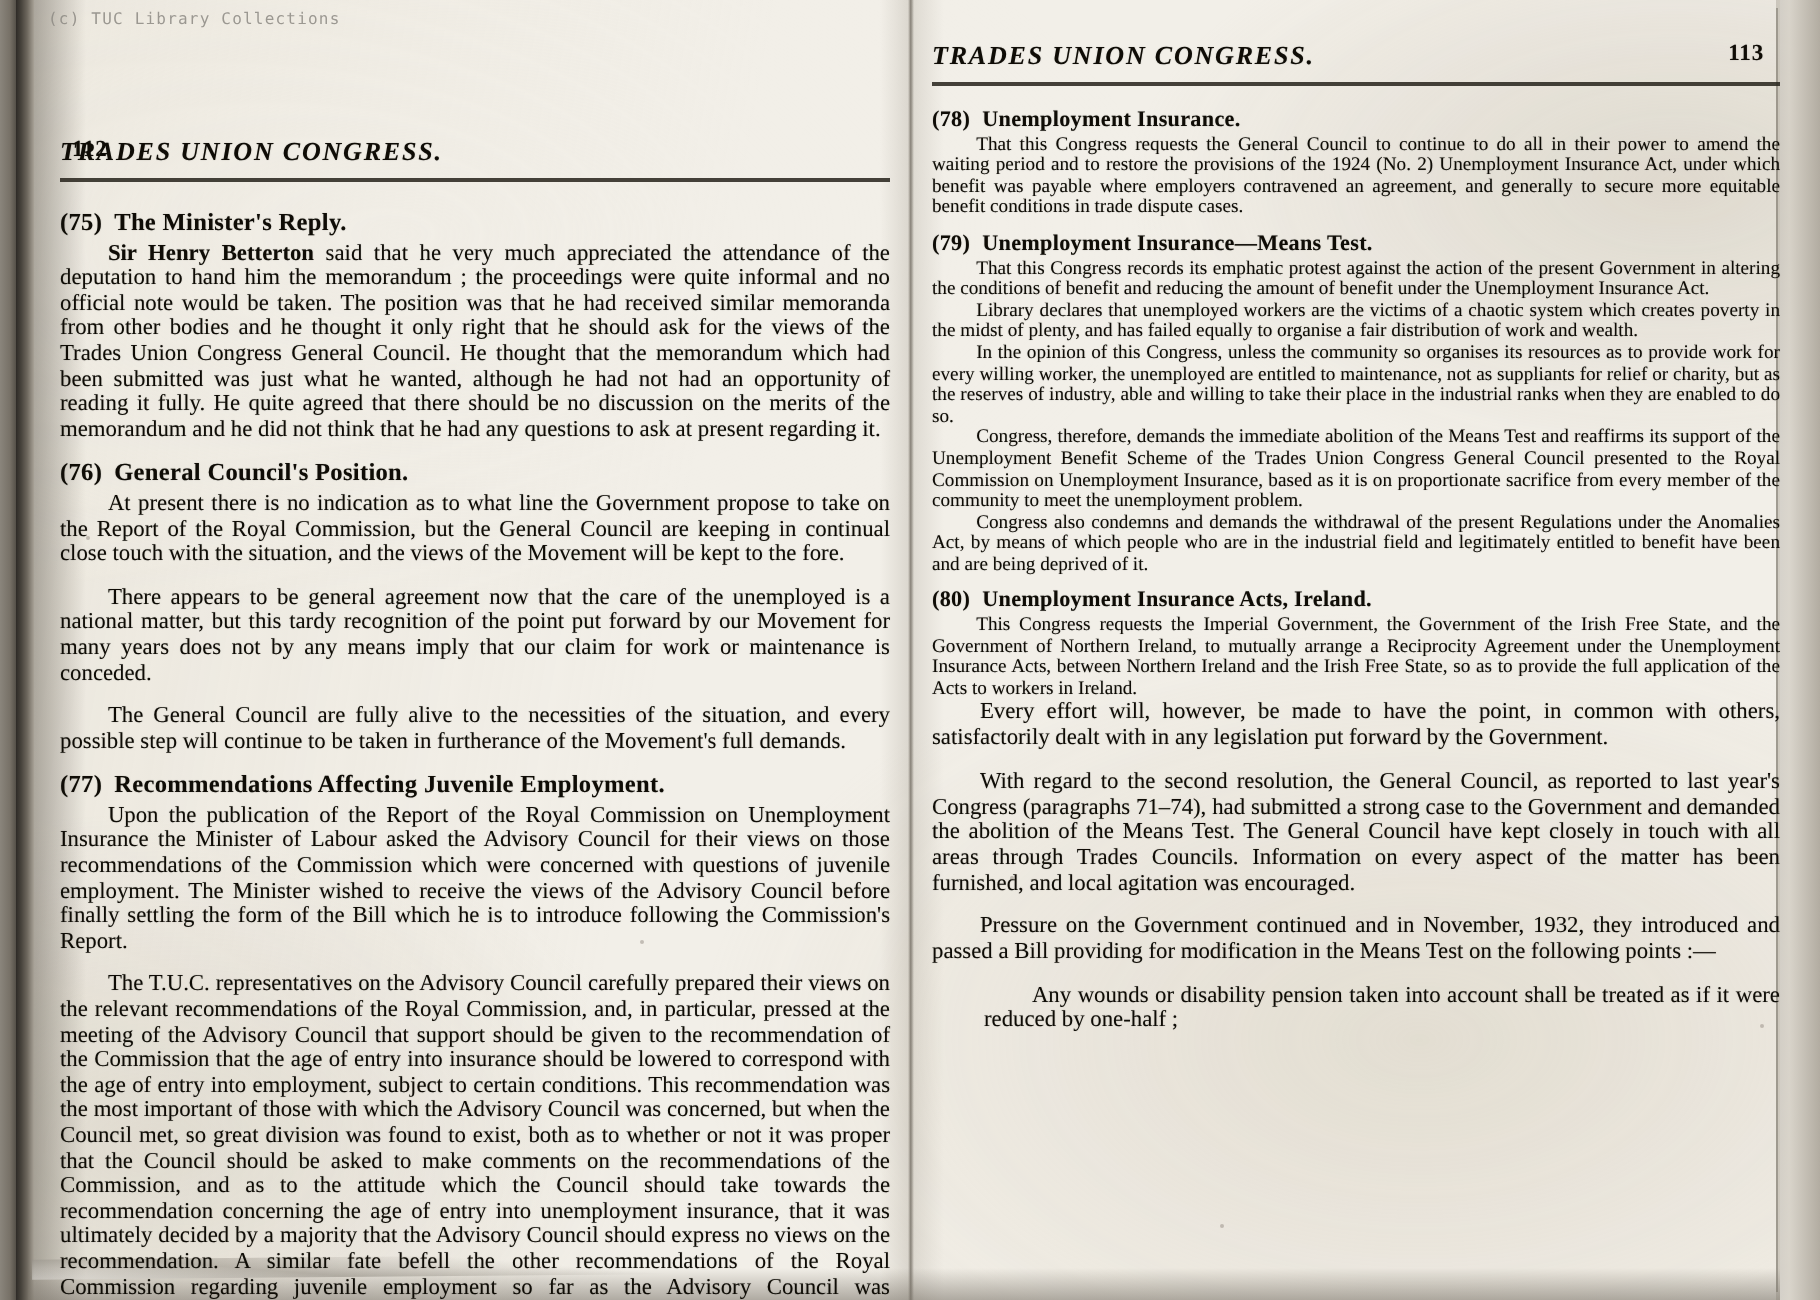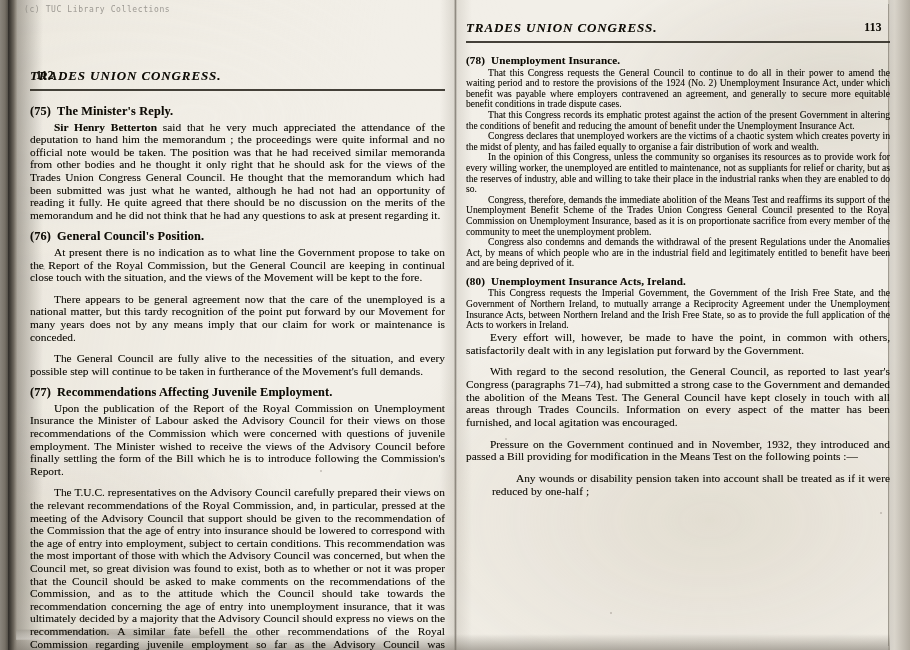--- a/index.html
+++ b/index.html
@@ -310,22 +310,25 @@
     <div class="body inked">
 
 
       <div class="resolutions">
 
         <div class="sec-head">
           <span class="num">(78)</span><span>Unemployment Insurance.</span>
         </div>
         <p>That this Congress requests the General Council to continue to do all in their power to amend the waiting period and to restore the provisions of the 1924 (No. 2) Unemployment Insurance Act, under which benefit was payable where employers contravened an agreement, and generally to secure more equitable benefit conditions in trade dispute cases.</p>
 
+        <div class="sec-head">
+          <span class="num">(79)</span><span>Unemployment Insurance—Means Test.</span>
+        </div>
         <p>That this Congress records its emphatic protest against the action of the present Government in altering the conditions of benefit and reducing the amount of benefit under the Unemployment Insurance Act.</p>
-        <p>Congress declares that unemployed workers are the victims of a chaotic system which creates poverty in the midst of plenty, and has failed equally to organise a fair distribution of work and wealth.</p>
+        <p>Library declares that unemployed workers are the victims of a chaotic system which creates poverty in the midst of plenty, and has failed equally to organise a fair distribution of work and wealth.</p>
         <p>In the opinion of this Congress, unless the community so organises its resources as to provide work for every willing worker, the unemployed are entitled to maintenance, not as suppliants for relief or charity, but as the reserves of industry, able and willing to take their place in the industrial ranks when they are enabled to do so.</p>
         <p>Congress, therefore, demands the immediate abolition of the Means Test and reaffirms its support of the Unemployment Benefit Scheme of the Trades Union Congress General Council presented to the Royal Commission on Unemployment Insurance, based as it is on proportionate sacrifice from every member of the community to meet the unemployment problem.</p>
         <p>Congress also condemns and demands the withdrawal of the present Regulations under the Anomalies Act, by means of which people who are in the industrial field and legitimately entitled to benefit have been and are being deprived of it.</p>
 
         <div class="sec-head">
           <span class="num">(80)</span><span>Unemployment Insurance Acts, Ireland.</span>
         </div>
         <p>This Congress requests the Imperial Government, the Government of the Irish Free State, and the Government of Northern Ireland, to mutually arrange a Reciprocity Agreement under the Unemployment Insurance Acts, between Northern Ireland and the Irish Free State, so as to provide the full application of the Acts to workers in Ireland.</p>
 
       </div>

